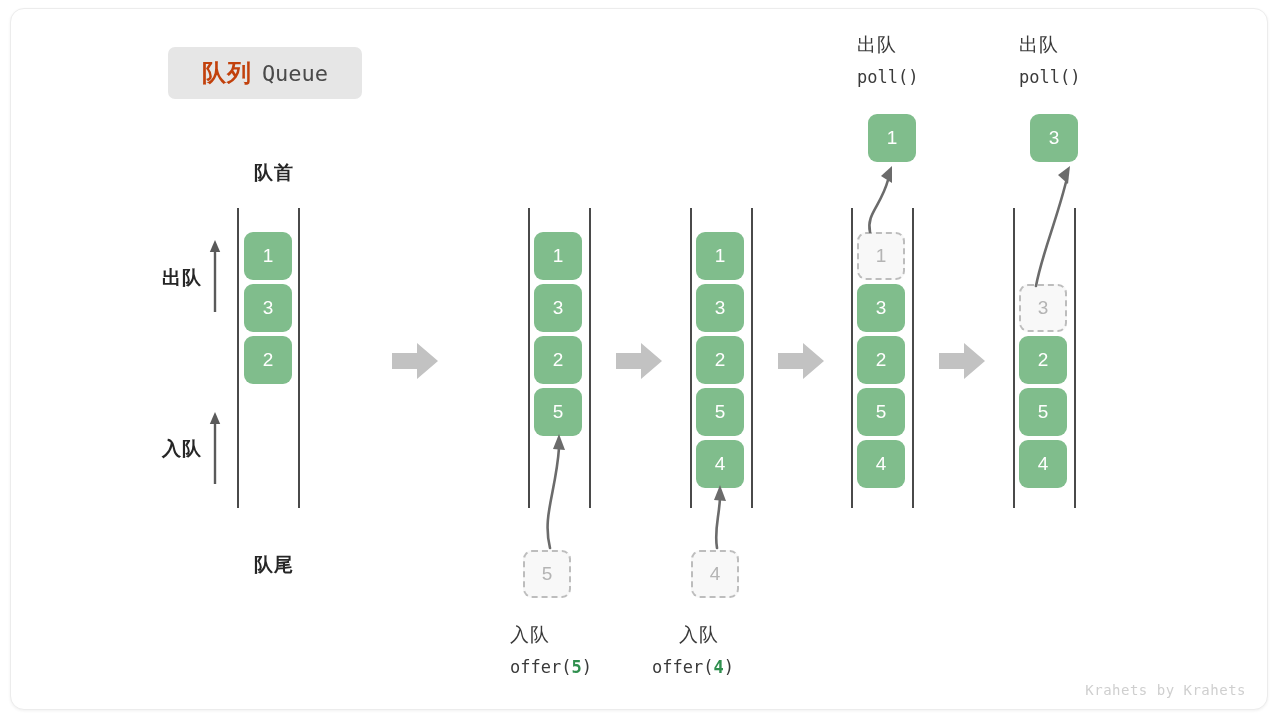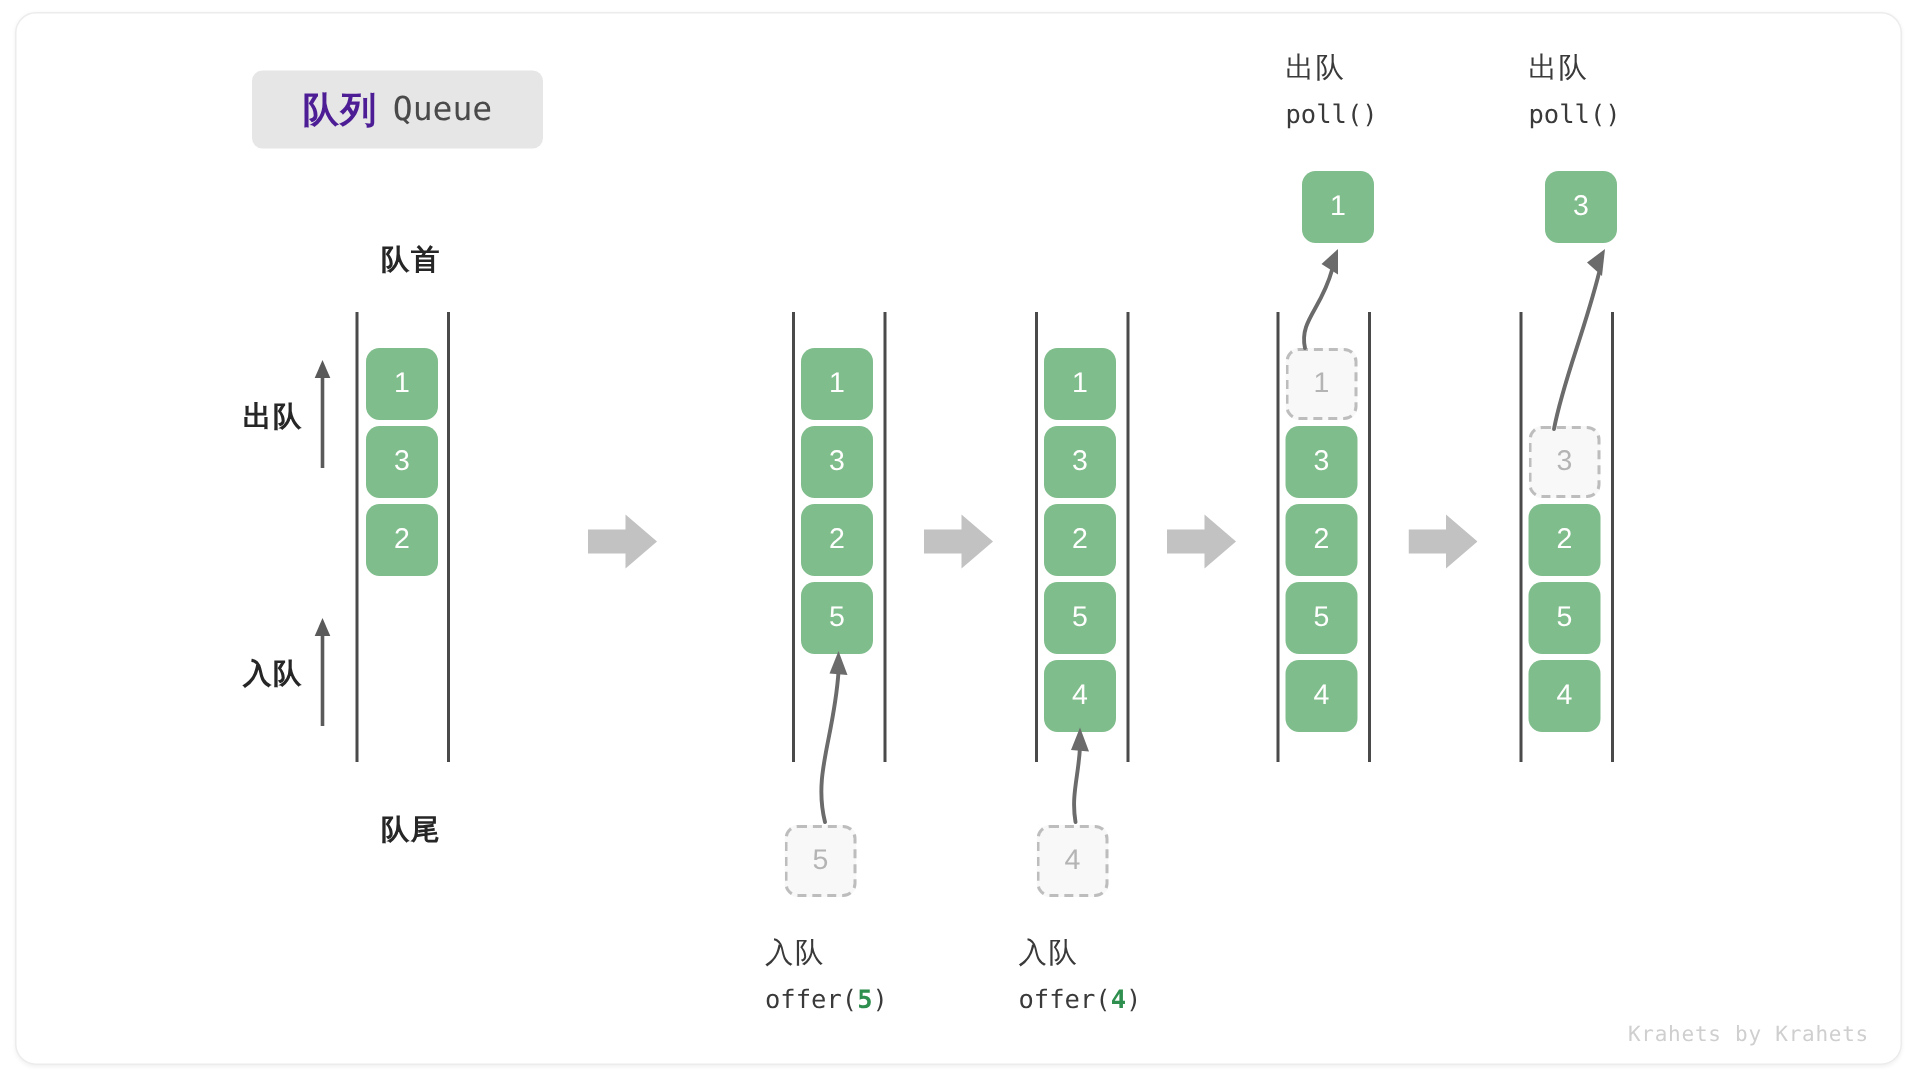--- a/index.html
+++ b/index.html
@@ -40,21 +40,21 @@
     background: #e6e6e6;
     border-radius: 7px;
     display: flex;
     align-items: center;
     justify-content: center;
     gap: 10px;
   }
   .title-cn {
     font-size: 24px;
     font-weight: bold;
-    color: #4c1d95;
+    color: #c2410c;
     letter-spacing: 1px;
   }
   .title-en {
     font-family: "DejaVu Sans Mono", monospace;
     font-size: 22px;
     color: #4a4a4a;
   }
 
   
   .abs {
@@ -152,21 +152,21 @@
 
 <div id="stage">
   <div class="card"></div>
 
   <div class="title-chip">
     <span class="title-cn">队列</span>
     <span class="title-en">Queue</span>
   </div>
 
   <div class="abs lbl-cn-bold" style="left:238px; top:160px;">队首</div>
-  <div class="abs lbl-cn-bold" style="left:238px; top:540px;">队尾</div>
+  <div class="abs lbl-cn-bold" style="left:238px; top:552px;">队尾</div>
 
   <div class="abs lbl-cn-bold" style="left:146px; top:265px;">出队</div>
   <div class="dir-arrow" style="left:207px; top:238px; height:74px;">
     <svg viewBox="0 0 16 74" preserveAspectRatio="none">
       <line x1="8" y1="74" x2="8" y2="12" stroke="currentColor" stroke-width="2.4"></line>
       <path d="M8 2 L13.2 14 L2.8 14 Z" fill="currentColor"></path>
     </svg>
   </div>
 
   <div class="abs lbl-cn-bold" style="left:146px; top:436px;">入队</div>
@@ -221,21 +221,21 @@
   <div class="cell filled" style="left:696px; top:440px;">4</div>
 
   <div class="cell ghost" style="left:691px; top:550px;">4</div>
   <div class="curve" style="left:698px; top:482px; width:40px; height:68px;">
     <svg viewBox="0 0 40 68">
       <path d="M19 66 C 16 48, 21 36, 22 16" stroke="currentColor" stroke-width="2.6" fill="none" stroke-linecap="round"></path>
       <path d="M22 3 L28 19 L16 18 Z" fill="currentColor"></path>
     </svg>
   </div>
   <div class="abs op-cn" style="left:679px; top:622px;">入队</div>
-  <div class="abs op-mono" style="left:679px; top:657px;"><span>offer(</span><span class="arg">4</span><span>)</span></div>
+  <div class="abs op-mono" style="left:652px; top:657px;"><span>offer(</span><span class="arg">4</span><span>)</span></div>
 
   <div class="flow-arrow" style="left:778px; top:342px;">
     <svg viewBox="0 0 46 38">
       <path d="M0 11 L25 11 L25 1 L46 19 L25 37 L25 27 L0 27 Z" fill="currentColor"></path>
     </svg>
   </div>
 
   <div class="abs op-cn" style="left:857px; top:32px;">出队</div>
   <div class="abs op-mono" style="left:857px; top:67px;">poll()</div>
   <div class="cell filled" style="left:868px; top:114px;">1</div>

